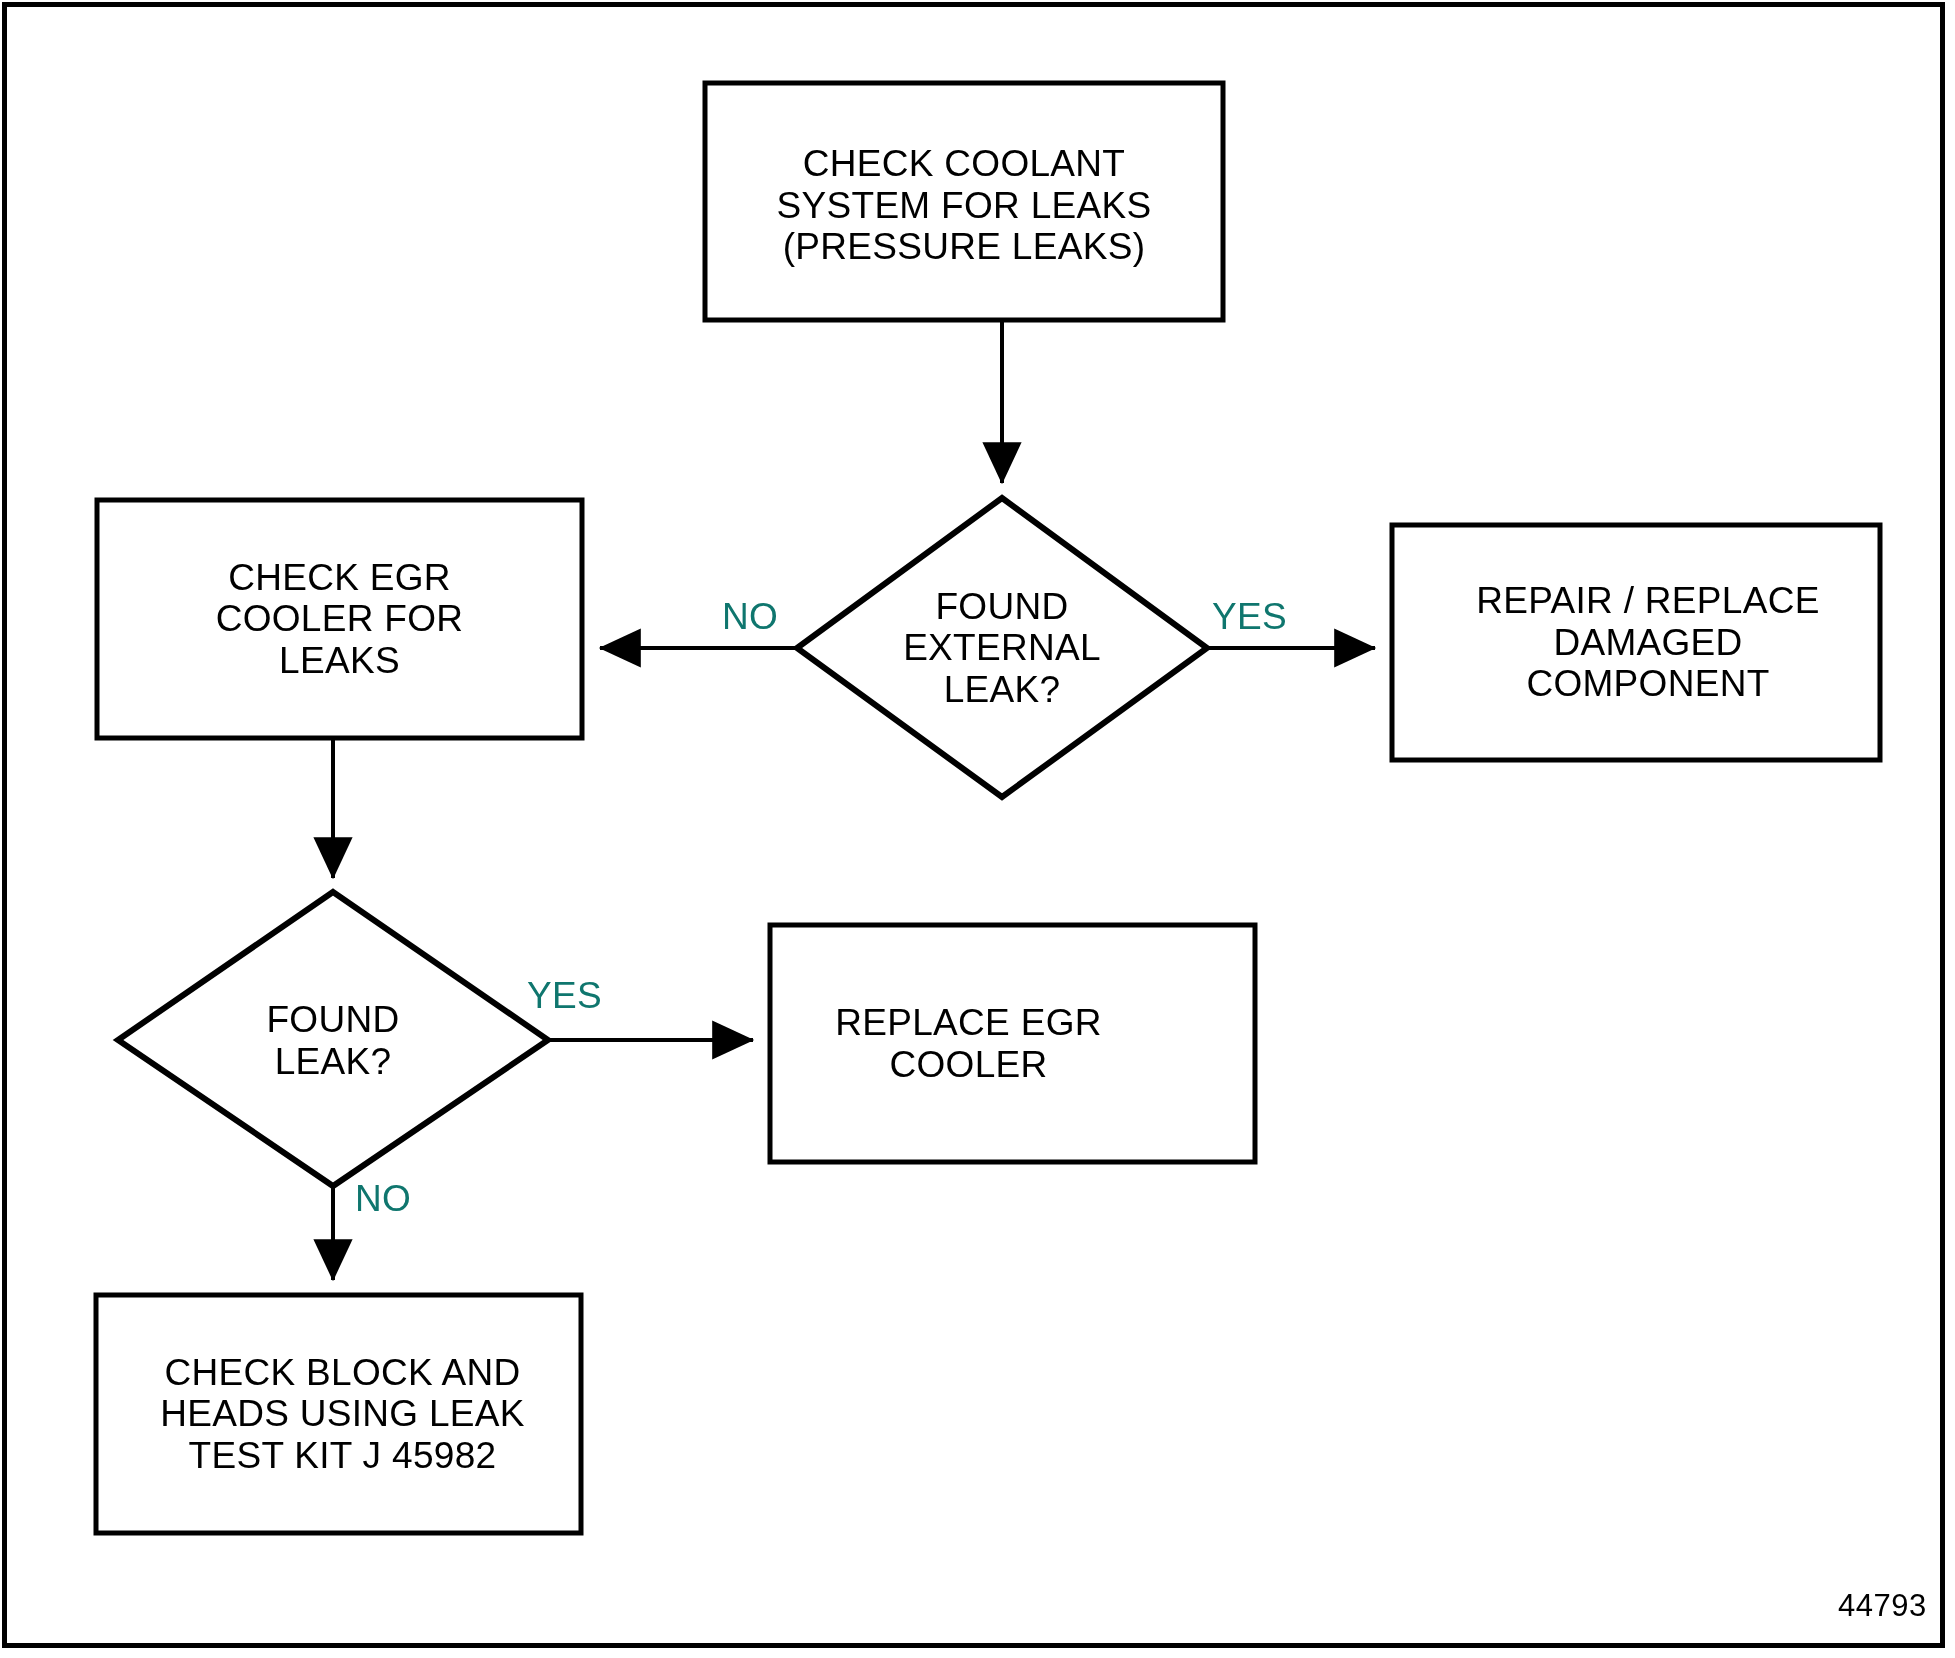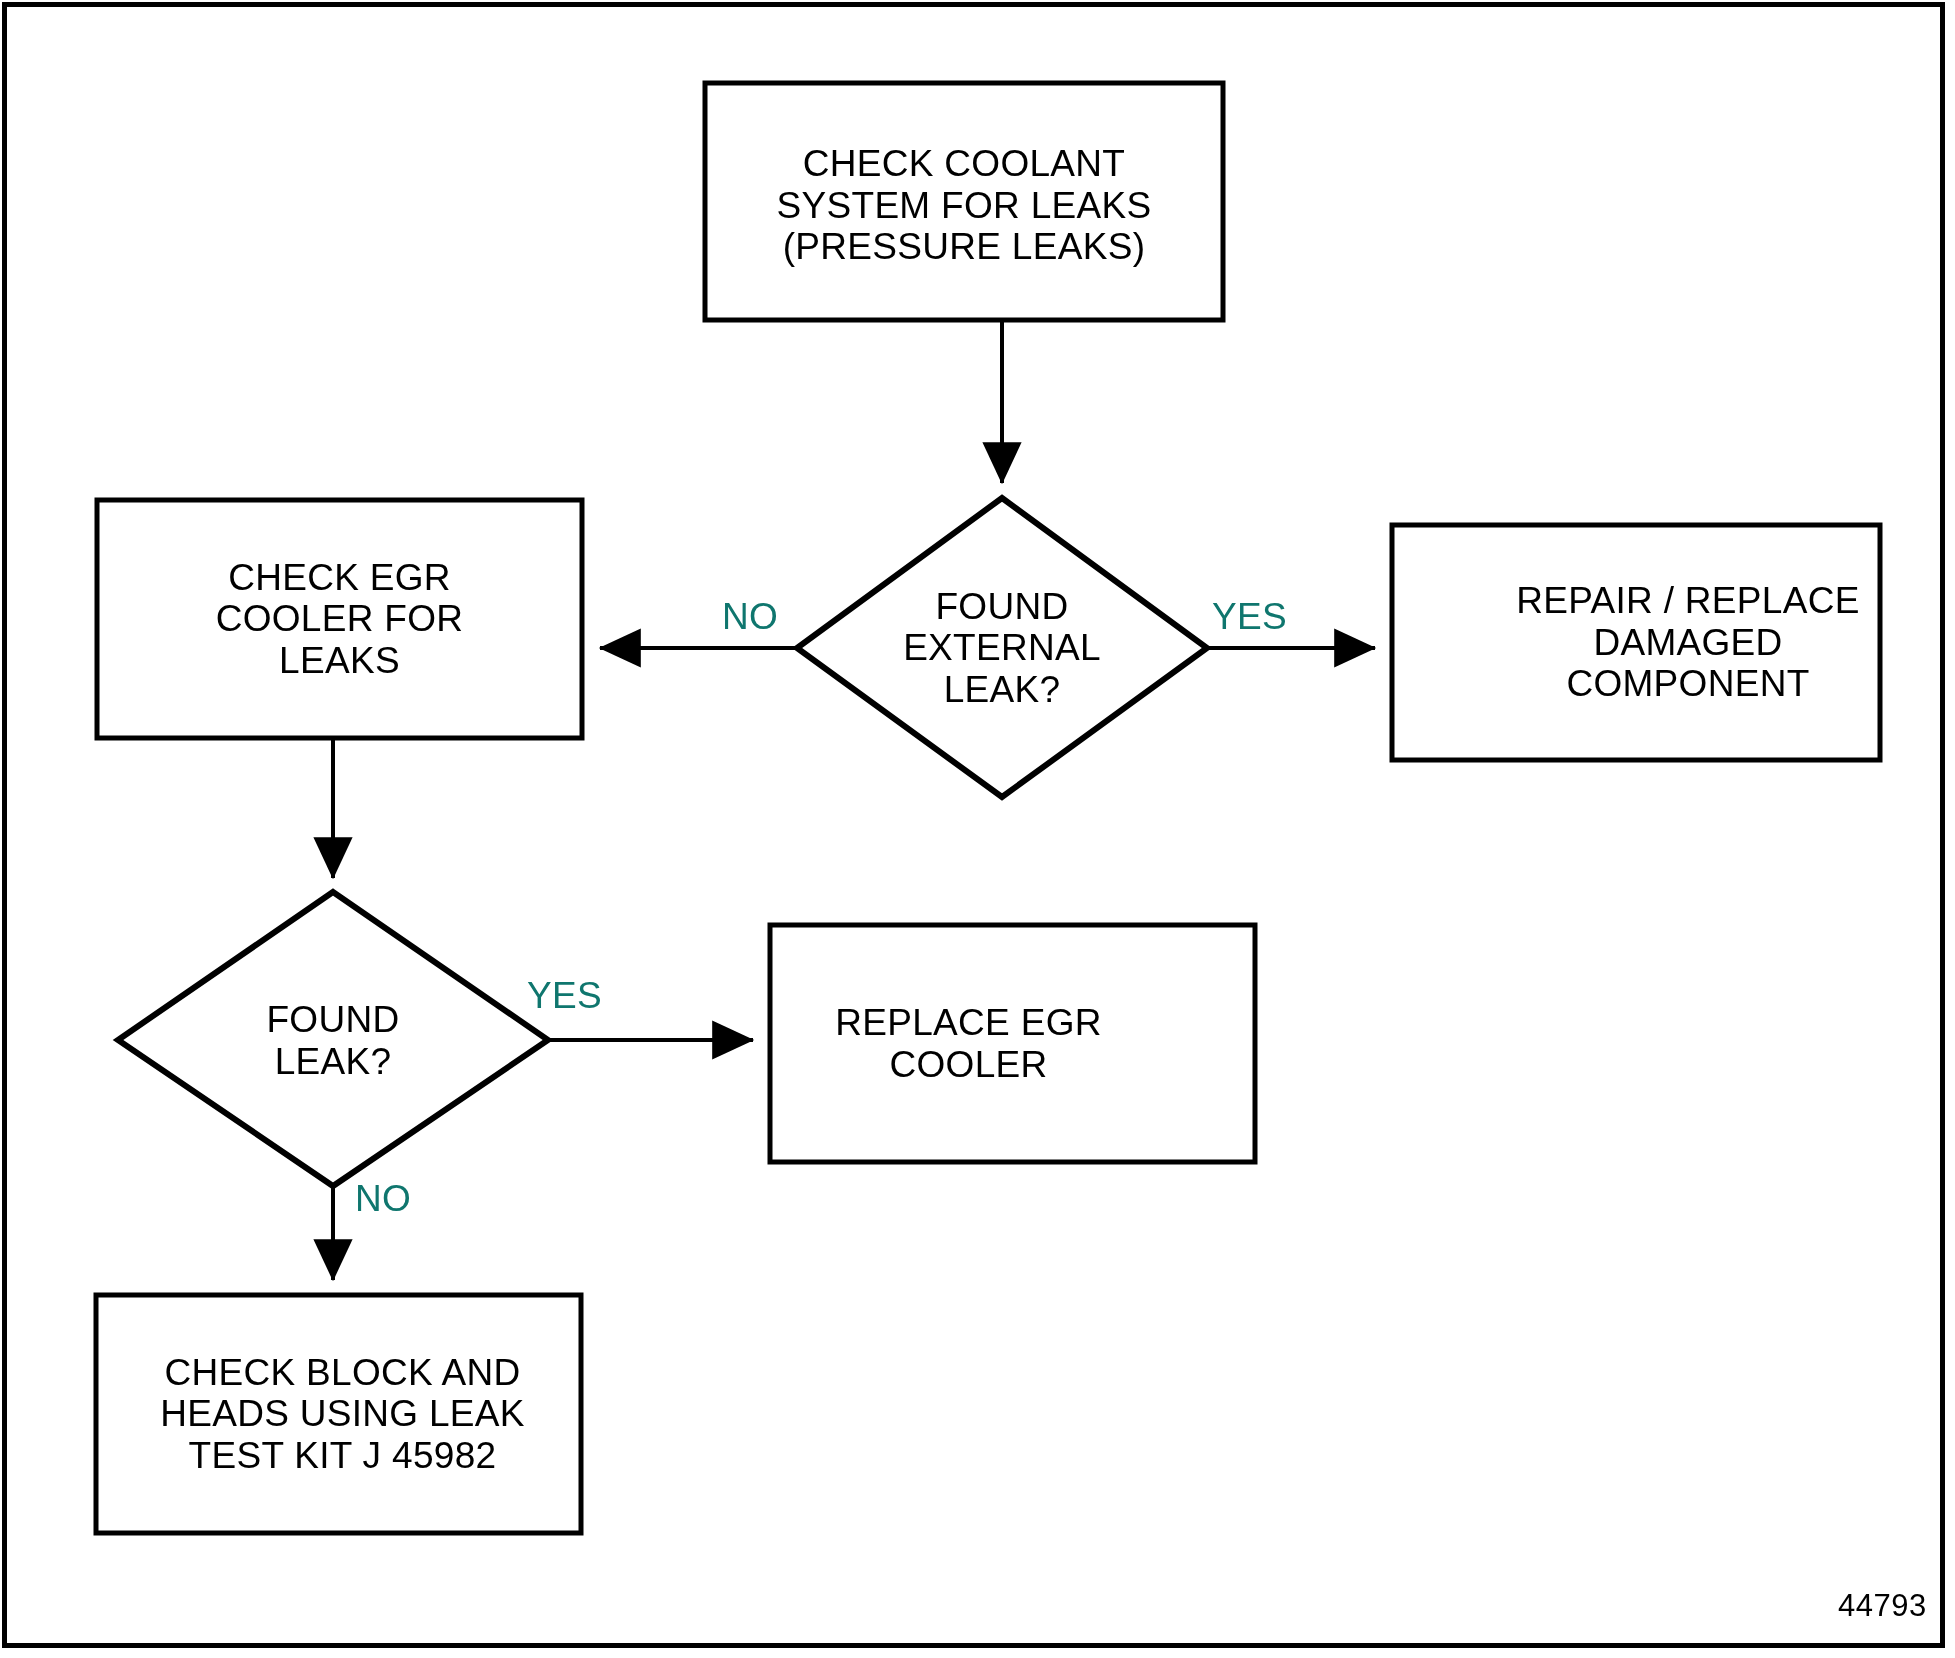--- a/index.html
+++ b/index.html
@@ -115,21 +115,21 @@
 (PRESSURE LEAKS)</div>
 
   <div class="node-text" style="left:862px; top:538px; width:280px; height:220px;">FOUND
 EXTERNAL
 LEAK?</div>
 
   <div class="node-text" style="left:97px; top:500px; width:485px; height:238px;">CHECK EGR
 COOLER FOR
 LEAKS</div>
 
-  <div class="node-text" style="left:1444px; top:525px; width:488px; height:235px;">REPAIR / REPLACE
+  <div class="node-text" style="left:1404px; top:525px; width:488px; height:235px;">REPAIR / REPLACE
 DAMAGED
 COMPONENT</div>
 
   <div class="node-text" style="left:193px; top:958px; width:280px; height:165px;">FOUND
 LEAK?</div>
 
   <div class="node-text" style="left:726px; top:925px; width:485px; height:237px;">REPLACE EGR
 COOLER</div>
 
   <div class="node-text" style="left:100px; top:1295px; width:485px; height:238px;">CHECK BLOCK AND

